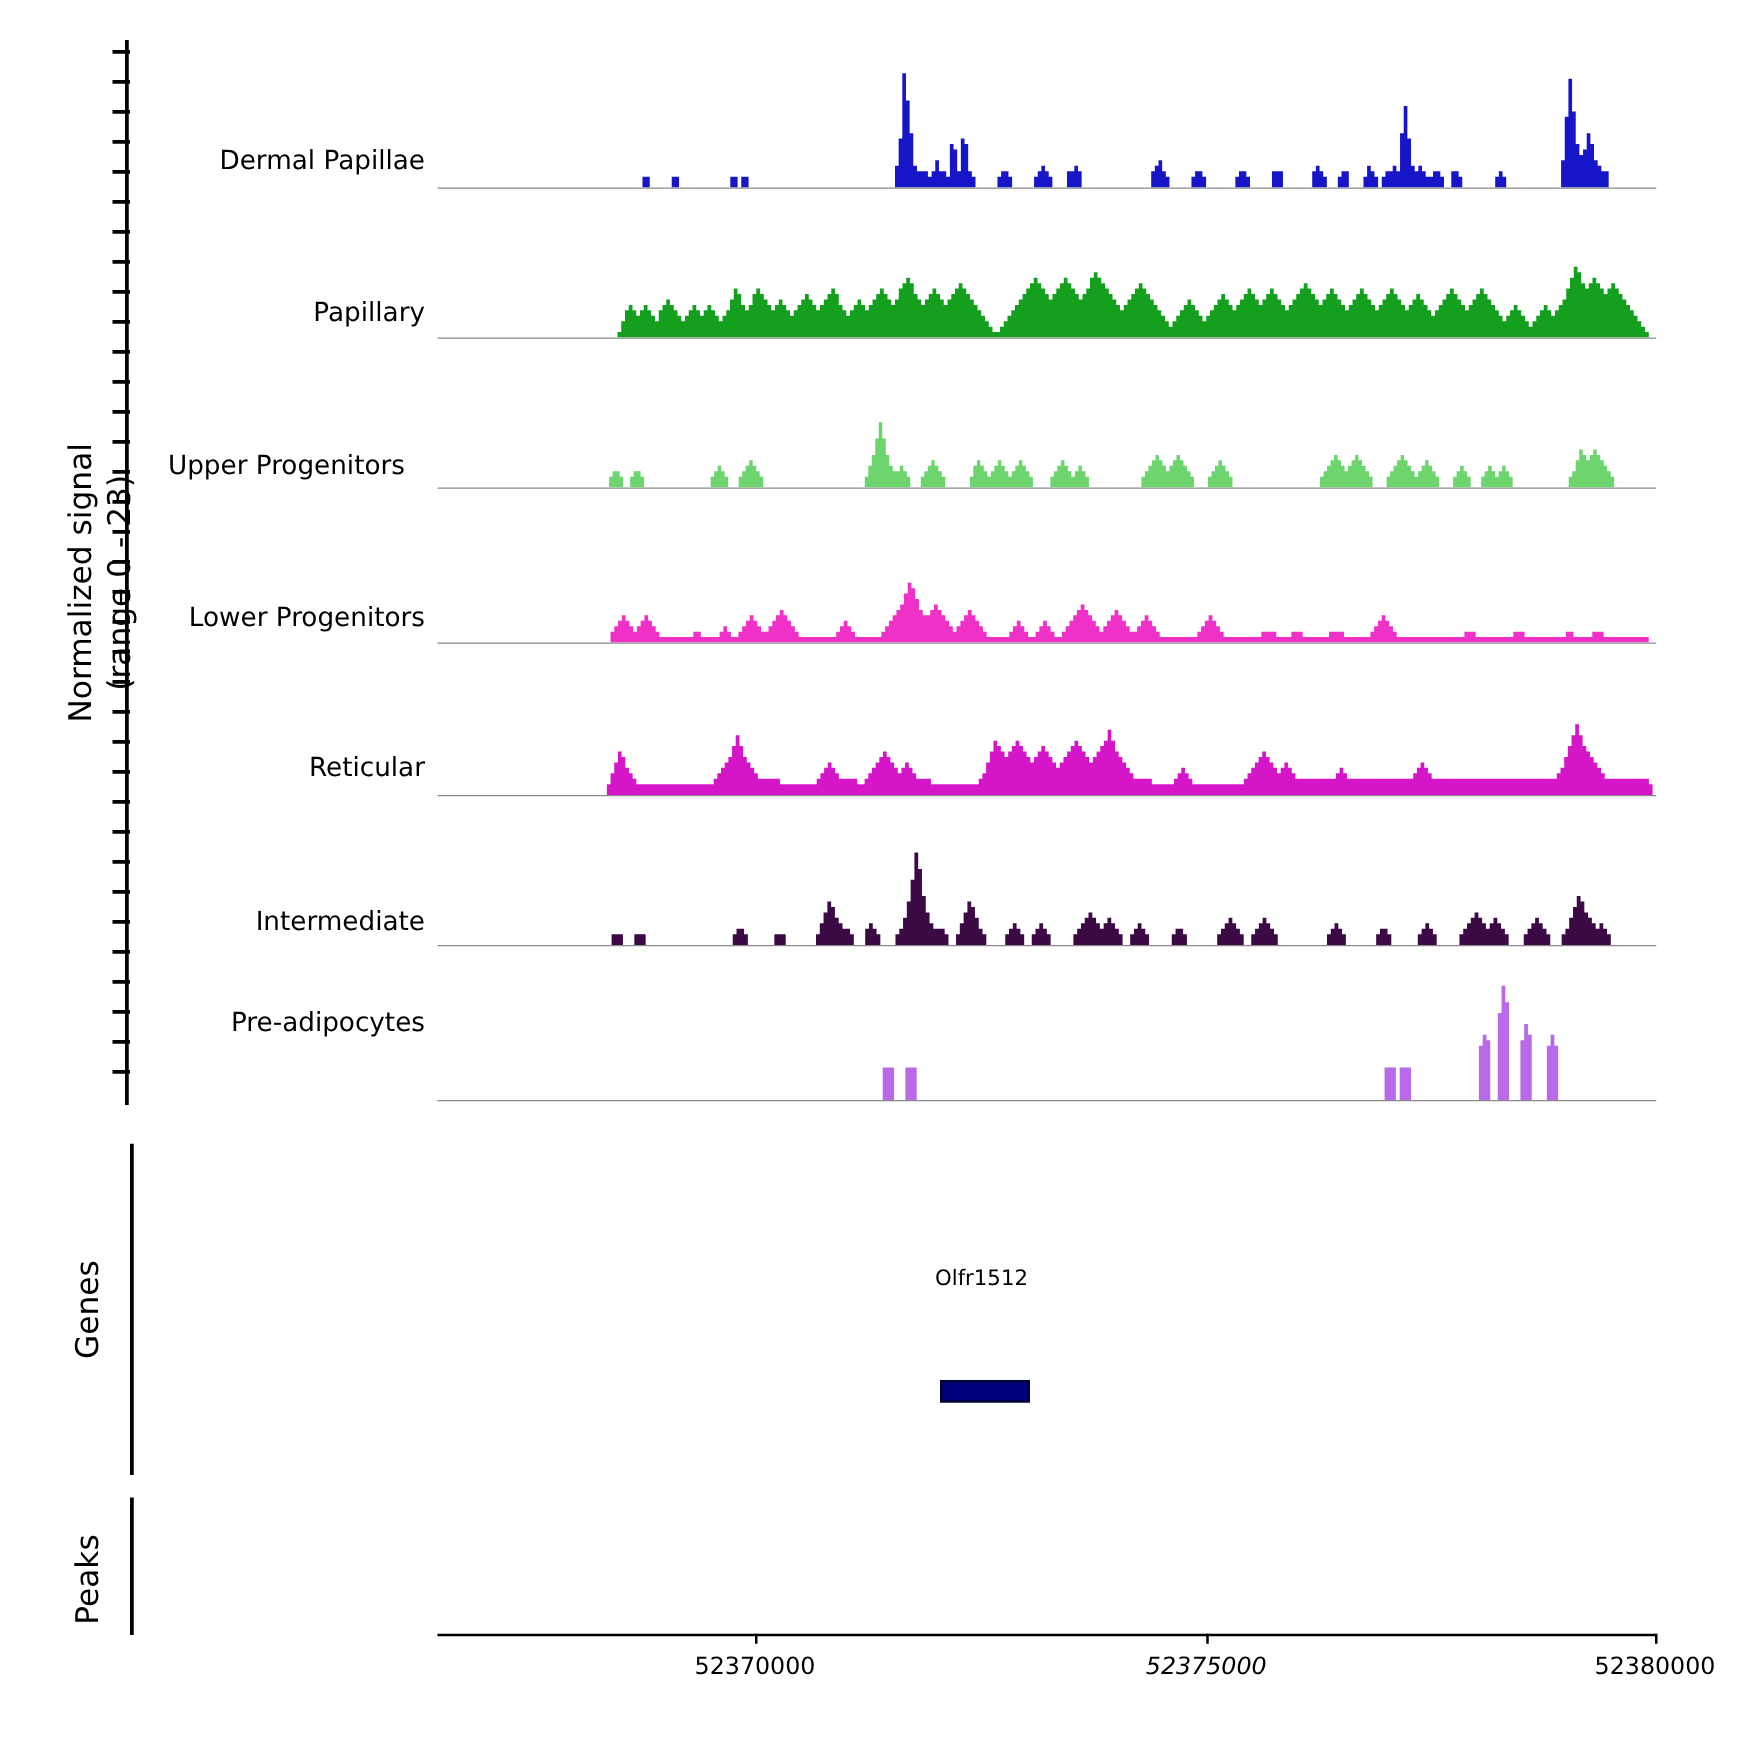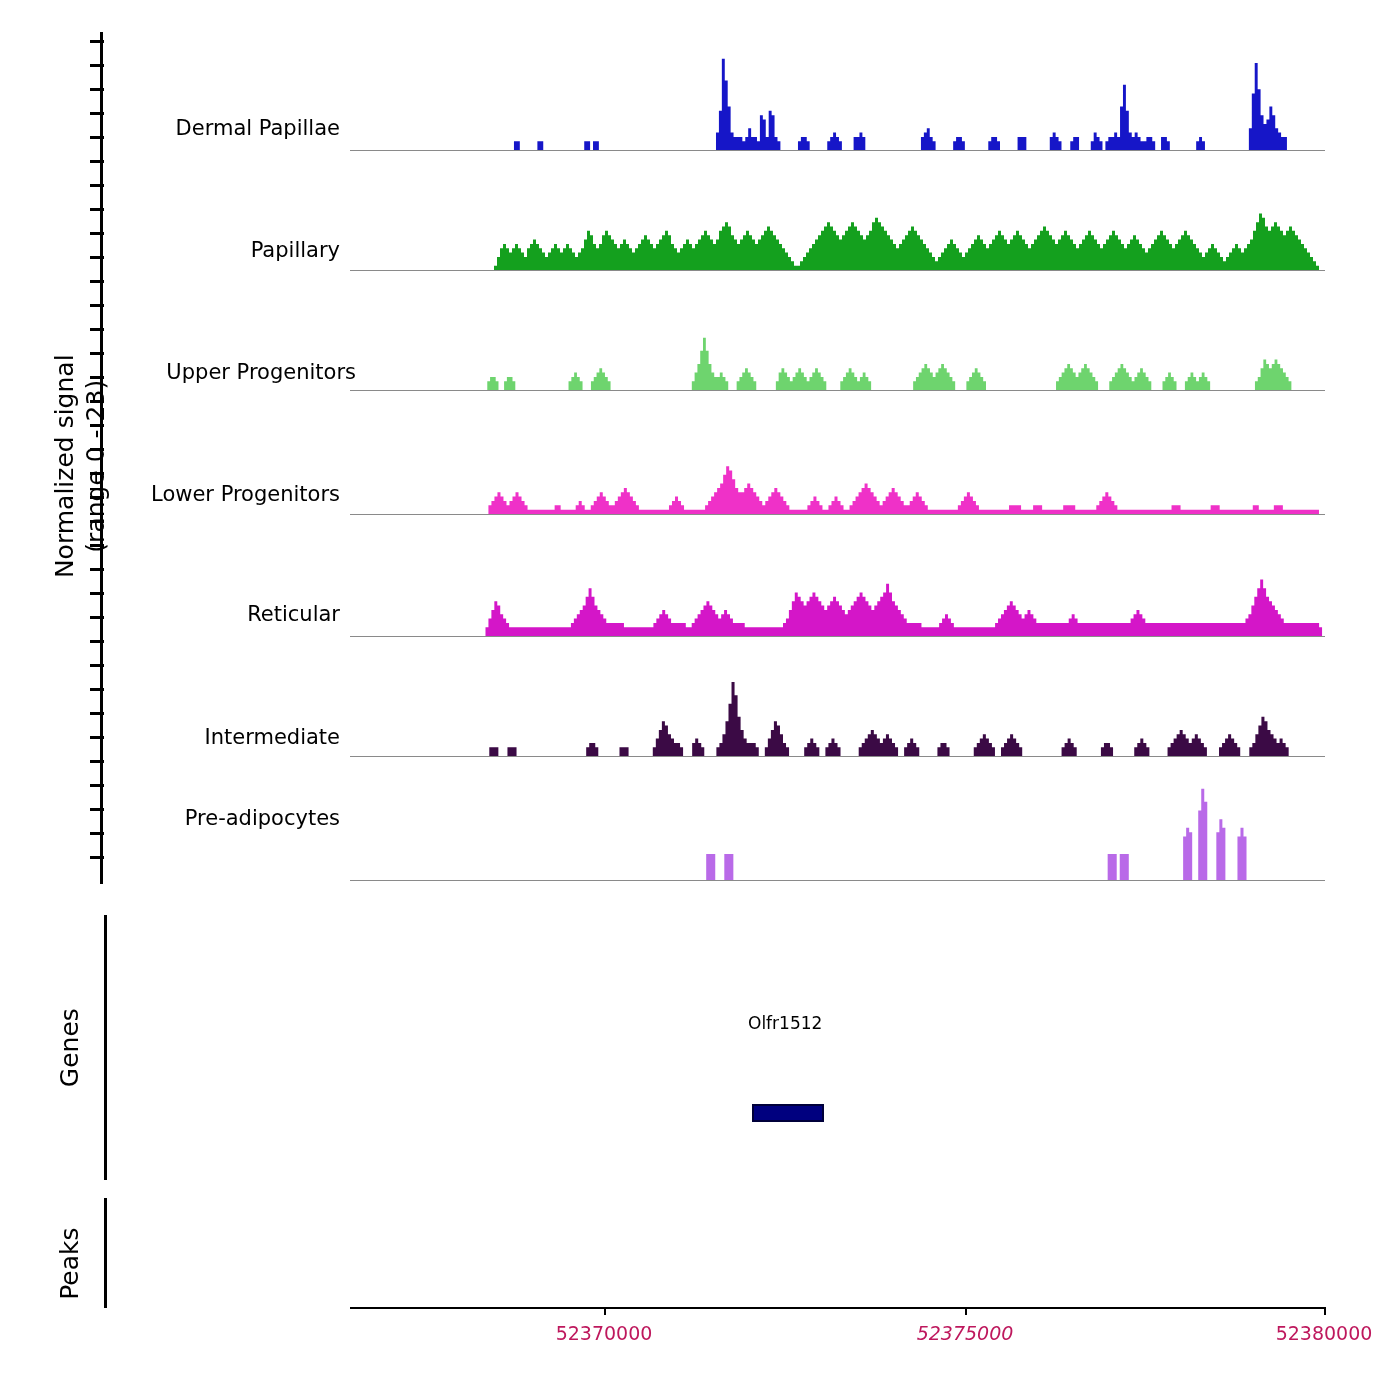--- a/index.html
+++ b/index.html
@@ -82,21 +82,21 @@
   }
   .x-tick {
     position: absolute;
     width: 2px;
     height: 8px;
     background: #000000;
   }
   .x-tick-label {
     position: absolute;
     font-size: 19px;
-    color: #be185d;
+    color: #000000;
     text-align: center;
     white-space: nowrap;
   }
   .x-axis-title {
     position: absolute;
     font-size: 25px;
     text-align: center;
     white-space: nowrap;
   }
 </style>
@@ -111,21 +111,21 @@
 (range 0 - 23)</div>
 
   <div class="axis-bracket" style="left:104px; top:915px; height:265px;"></div>
   <div class="rot-label" style="left:-20px; top:1032px; width:180px; font-size:25px;">Genes</div>
 
   <div class="axis-bracket" style="left:104px; top:1198px; height:110px;"></div>
   <div class="rot-label" style="left:-20px; top:1248px; width:180px; font-size:25px;">Peaks</div>
 
   <div class="track-title" style="left:60px; top:78px; width:280px;">Dermal Papillae</div>
   <div class="track-title" style="left:60px; top:200px; width:280px;">Papillary</div>
-  <div class="track-title" style="left:76px; top:322px; width:280px;text-align:right;">Upper Progenitors</div>
+  <div class="track-title" style="left:44px; top:322px; width:280px;text-align:right;">Upper Progenitors</div>
   <div class="track-title" style="left:60px; top:444px; width:280px;">Lower Progenitors</div>
   <div class="track-title" style="left:60px; top:564px; width:280px;">Reticular</div>
   <div class="track-title" style="left:60px; top:687px; width:280px;">Intermediate</div>
   <div class="track-title" style="left:60px; top:768px; width:280px;text-align:right;">Pre-adipocytes</div>
 
   <div class="gene-label" style="left:748px; top:1013px;">Olfr1512</div>
   <div class="gene-box" style="left:752px; top:1104px; width:72px; height:18px;"></div>
 
   <div class="x-axis-line" style="left:350px; top:1307px; width:975px;"></div>
 

